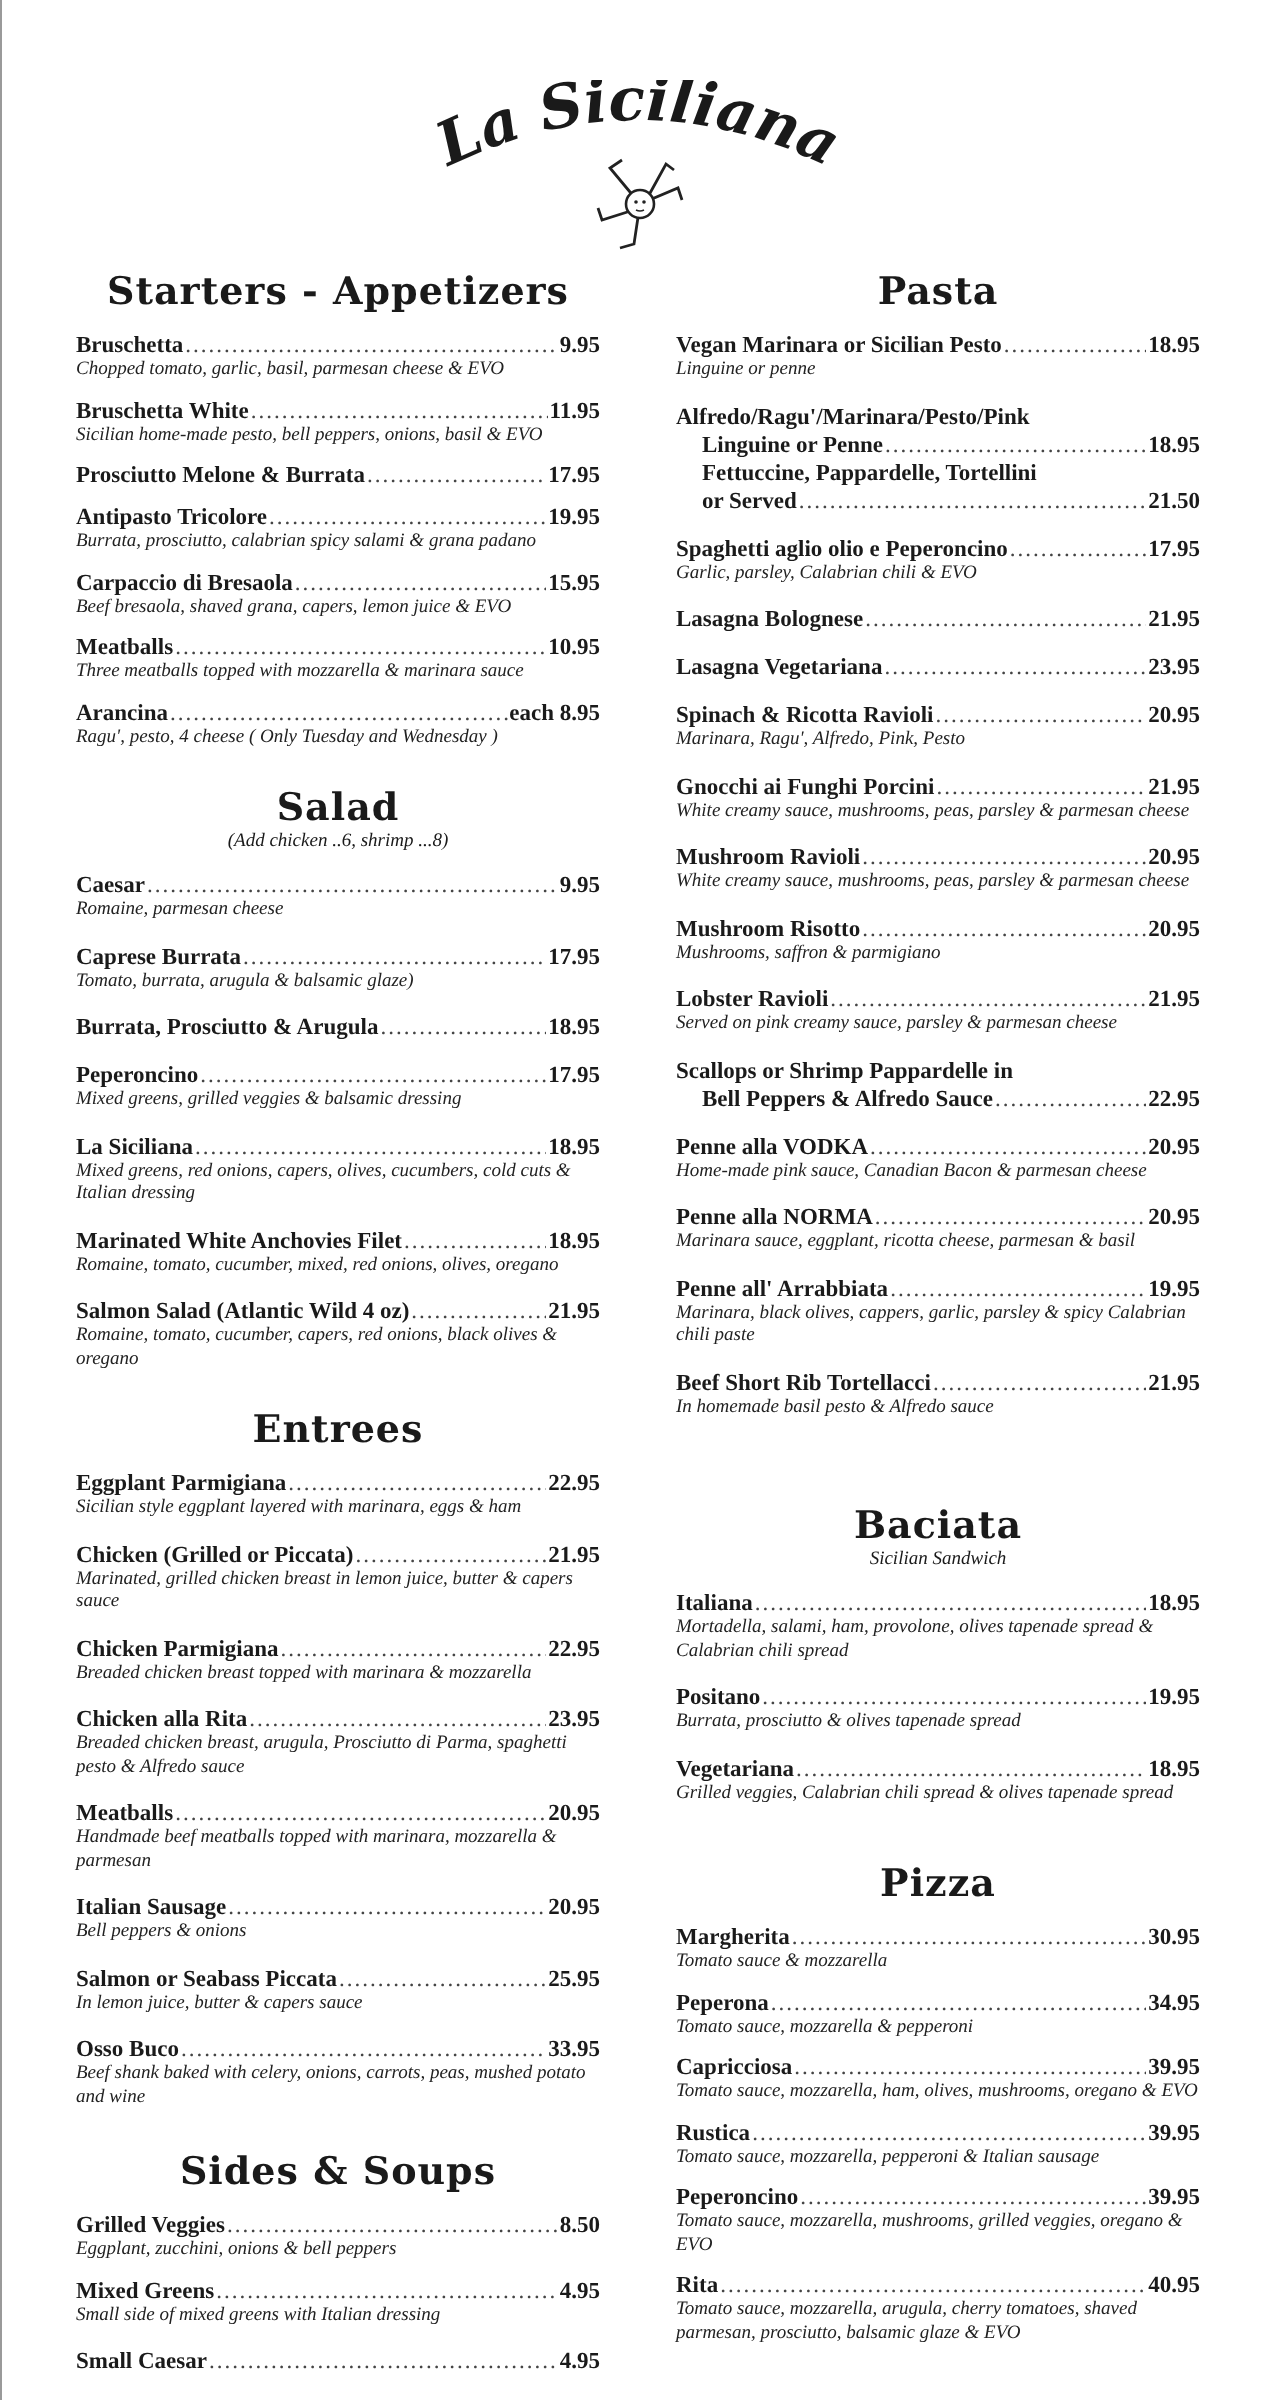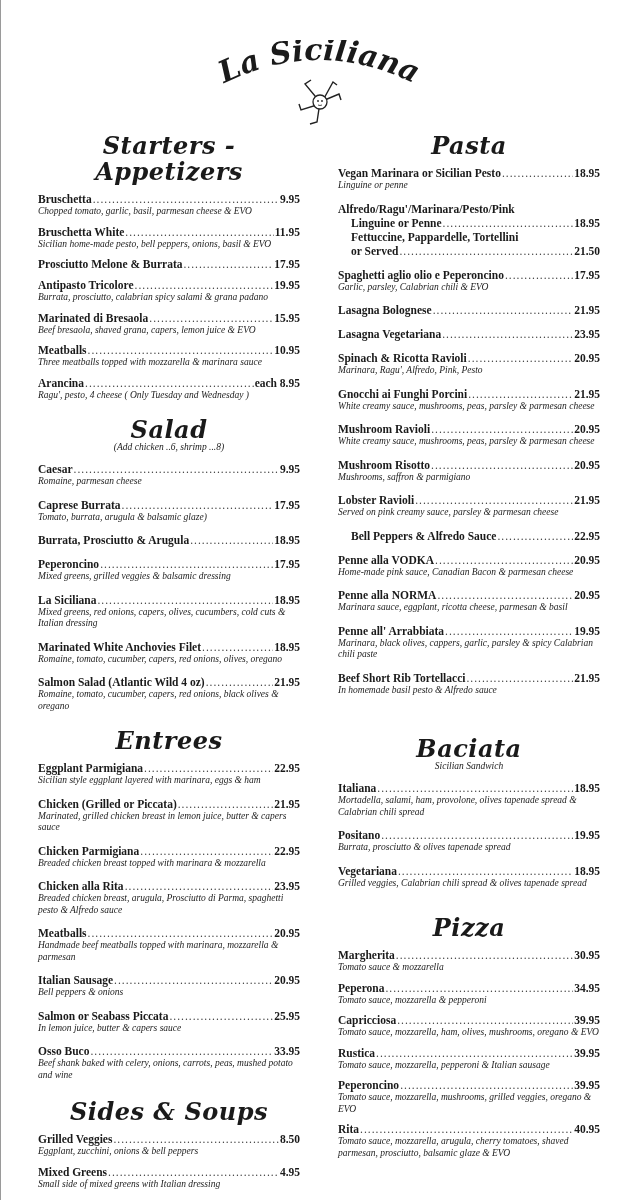--- a/index.html
+++ b/index.html
@@ -5,22 +5,22 @@
   html, body { margin: 0; padding: 0; background: #ffffff; }
   body { width: 638px; height: 1200px; position: relative; overflow: hidden;
          font-family: "Liberation Serif", "DejaVu Serif", serif; color: #1a1a1a; }
   .frame { position: absolute; left: 0; top: 0; width: 637px; height: 1200px; border-left: 1px solid #9a9a9a; }
   .title { position: absolute; left: 0; width: 638px; top: 40px; text-align: center; }
   .title svg { display: block; margin: 0 auto; }
   .emblem { position: absolute; left: 293px; top: 76px; width: 54px; height: 52px; }
   .col { position: absolute; width: 262px; }
   .col.left { left: 38px; top: 133px; }
   .col.right { left: 338px; top: 133px; }
-  .sec-title { text-align: center; font-family: "DejaVu Serif", serif; font-style: italic; font-weight: bold;
-               font-size: 24px; letter-spacing: 0.5px; margin: 0; line-height: 26px; }
+  .sec-title { text-align: center; font-family: "DejaVu Serif", serif; font-weight: bold;
+               font-size: 19px; letter-spacing: 0.5px; margin: 0; line-height: 26px; }
   .sec-sub { text-align: center; font-style: italic; font-size: 9.5px; margin-top: -1px; margin-bottom: 4px; }
   .item { margin-top: 7px; }
   .row { display: flex; align-items: baseline; font-weight: bold; font-size: 11.5px; line-height: 14px; }
   .row .name { white-space: nowrap; }
   .row .dots { flex: 1; overflow: hidden; white-space: nowrap; margin: 0 1px; font-weight: normal; color: #444; letter-spacing: 1px; }
   .row .dots::after { content: "......................................................................................................................................"; }
   .row .price { white-space: nowrap; }
   .row.indent { padding-left: 13px; }
   .desc { font-style: italic; font-size: 9.5px; line-height: 11.5px; color: #222; }
   .sub-only { font-weight: bold; font-size: 11.5px; line-height: 14px; }
@@ -87,21 +87,21 @@
     <div class="item">
         <div class="row">
           <span class="name">Antipasto Tricolore</span>
           <span class="dots"></span>
           <span class="price">19.95</span>
         </div>
         <div class="desc">Burrata, prosciutto, calabrian spicy salami &amp; grana padano</div>
       </div>
     <div class="item">
         <div class="row">
-          <span class="name">Marinated di Bresaola</span>
+          <span class="name">Carpaccio di Bresaola</span>
           <span class="dots"></span>
           <span class="price">15.95</span>
         </div>
         <div class="desc">Beef bresaola, shaved grana, capers, lemon juice &amp; EVO</div>
       </div>
     <div class="item">
         <div class="row">
           <span class="name">Meatballs</span>
           <span class="dots"></span>
           <span class="price">10.95</span>
@@ -159,21 +159,21 @@
           <span class="price">18.95</span>
         </div>
         <div class="desc">Mixed greens, red onions, capers, olives, cucumbers, cold cuts &amp; Italian dressing</div>
       </div>
     <div class="item gap-lg">
         <div class="row">
           <span class="name">Marinated White Anchovies Filet</span>
           <span class="dots"></span>
           <span class="price">18.95</span>
         </div>
-        <div class="desc">Romaine, tomato, cucumber, capers, red onions, olives, oregano</div>
+        <div class="desc">Romaine, tomato, cucumber, mixed, red onions, olives, oregano</div>
       </div>
     <div class="item gap-lg">
         <div class="row">
           <span class="name">Salmon Salad (Atlantic Wild 4 oz)</span>
           <span class="dots"></span>
           <span class="price">21.95</span>
         </div>
         <div class="desc">Romaine, tomato, cucumber, capers, red onions, black olives &amp; oregano</div>
       </div>
   </div>
@@ -363,20 +363,21 @@
       </div>
     <div class="item gap-lg">
         <div class="row">
           <span class="name">Lobster Ravioli</span>
           <span class="dots"></span>
           <span class="price">21.95</span>
         </div>
         <div class="desc">Served on pink creamy sauce, parsley &amp; parmesan cheese</div>
       </div>
     <div class="item gap-lg">
+      <div class="sub-only">Scallops or Shrimp Pappardelle in</div>
       <div class="row indent">
           <span class="name">Bell Peppers &amp; Alfredo Sauce</span>
           <span class="dots"></span>
           <span class="price">22.95</span>
         </div>
     </div>
     <div class="item gap-lg">
         <div class="row">
           <span class="name">Penne alla VODKA</span>
           <span class="dots"></span>

